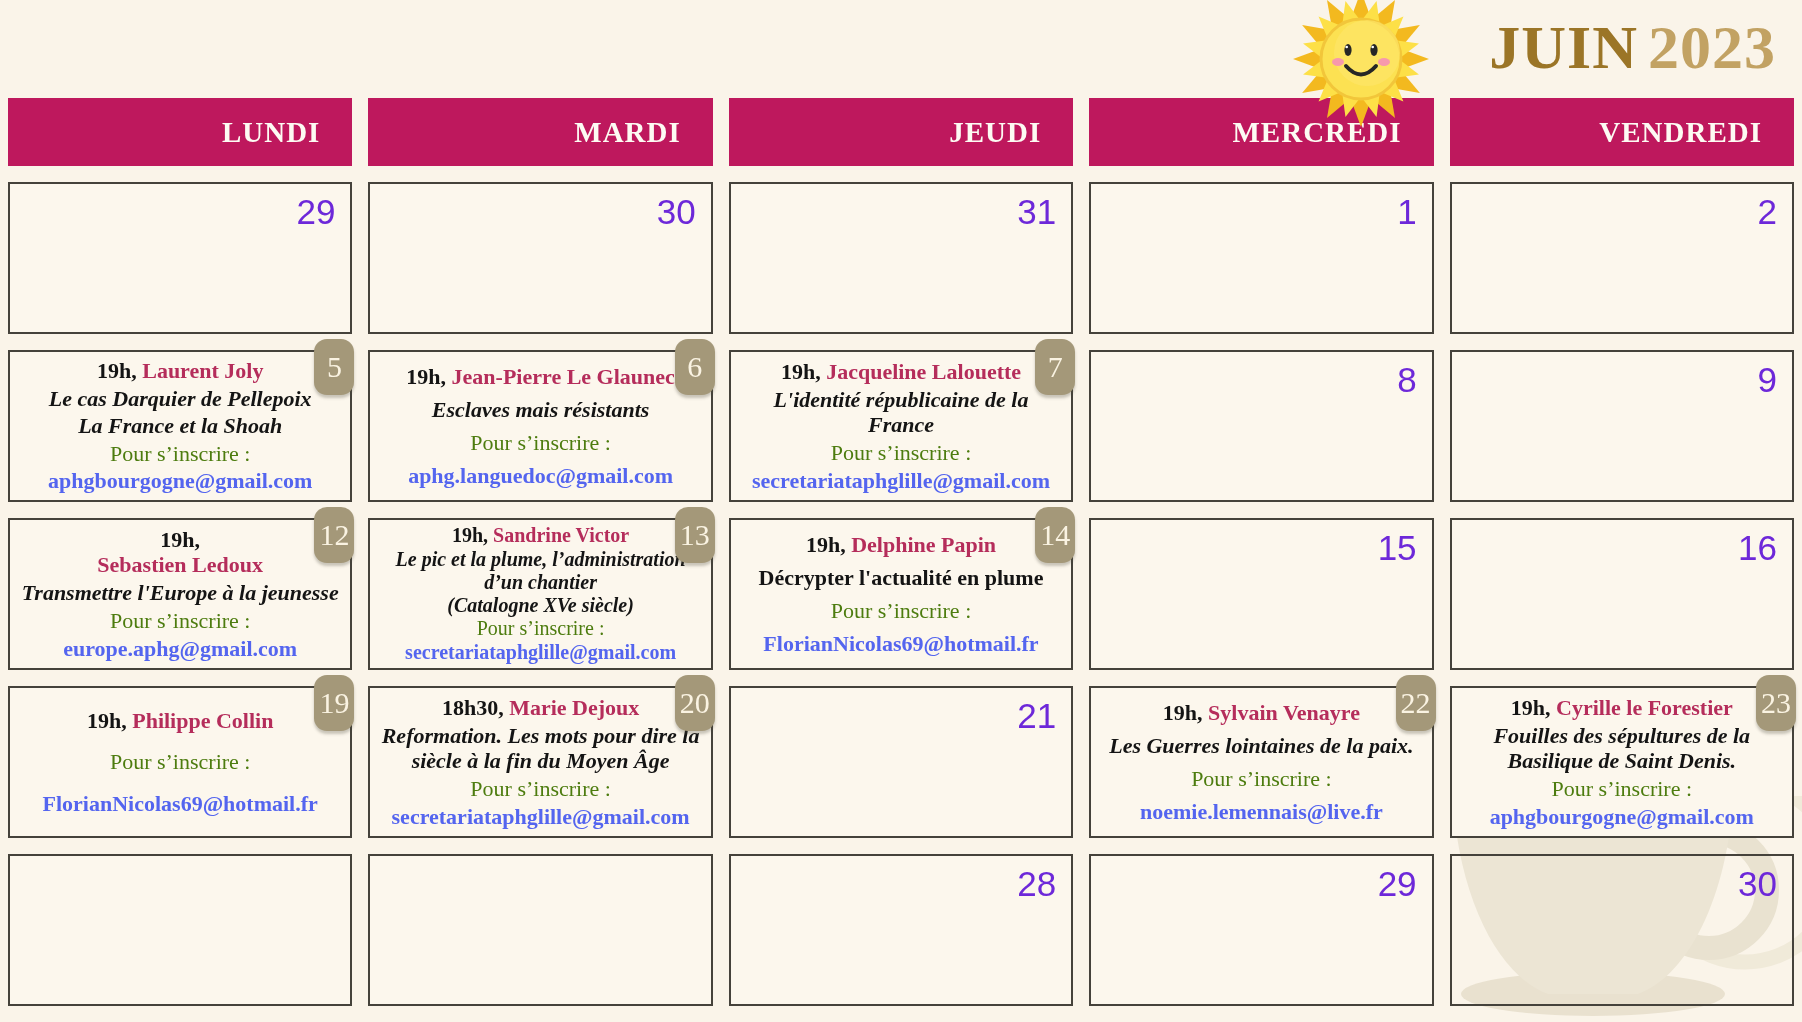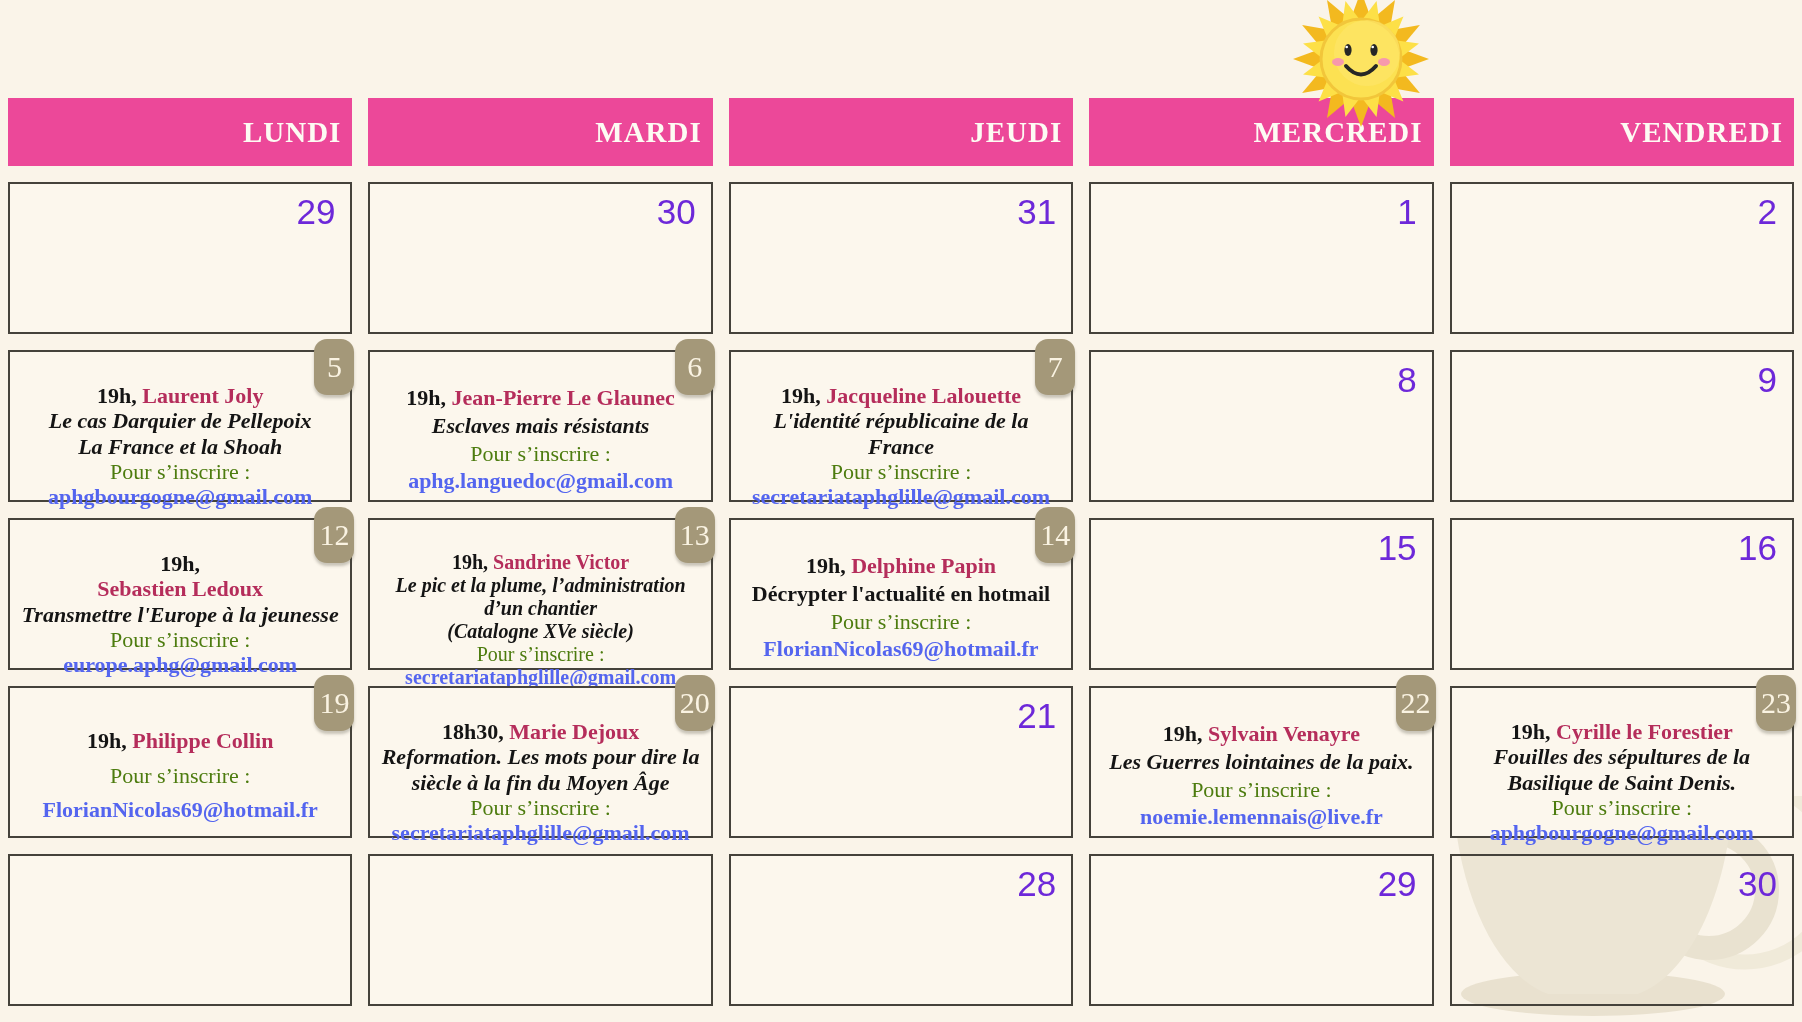--- a/index.html
+++ b/index.html
@@ -16,40 +16,40 @@
   .month-title .year{color:#c2a263;}
   
   .cup{position:absolute;left:1442px;top:796px;width:362px;height:226px;z-index:0;}
   
   .grid{
     position:absolute;left:8px;right:8px;top:98px;z-index:1;
     display:grid;grid-template-columns:repeat(5,1fr);
     grid-template-rows:68px repeat(5,152px);gap:16px;
   }
   .day-header{
-    background:#ec4899;color:#fdfbf3;
+    background:#be185d;color:#fdfbf3;
     display:flex;align-items:center;justify-content:flex-end;
-    padding-right:11px;font-weight:bold;font-size:29px;letter-spacing:1px;
+    padding-right:32px;font-weight:bold;font-size:29px;letter-spacing:1px;
   }
   .cell{position:relative;background:#fcf7ed;border:2px solid #45423b;}
   .cell.see-through{background:transparent;}
   .plain-num{
     position:absolute;top:8px;right:15px;z-index:2;
     font-family:Liberation Sans, sans-serif;font-size:35px;color:#6d28d9;
   }
   .badge{
     position:absolute;top:-13px;right:-4px;width:40px;height:56px;z-index:3;
     border-radius:13px;background:#a49879;color:#faf3e2;font-size:30px;
     display:flex;align-items:center;justify-content:center;
     box-shadow:0 3px 3px rgba(80,75,60,.3);
   }
   .event{
     position:absolute;inset:0;padding:4px 10px;
     display:flex;flex-direction:column;justify-content:space-evenly;align-items:center;
-    text-align:center;font-size:22px;line-height:1.15;color:#141414;margin-top:27px;
+    text-align:center;font-size:22px;line-height:1.15;color:#141414;
   }
   .event.compact{font-size:20px;}
   .line{margin:0;}
   .time{font-weight:bold;color:#141414;}
   .speaker{font-weight:bold;color:#b52d5b;}
   .title{font-weight:bold;color:#141414;}
   .title.it{font-style:italic;}
   .register{color:#4d7c0f;}
   .email{font-weight:bold;color:#5465ef;cursor:pointer;}
 </style>
@@ -100,20 +100,23 @@
     <circle r="40" fill="#fce152" stroke="#f2c63a" stroke-width="3"></circle>
     <circle r="33" cx="6" cy="-6" fill="#fde668" opacity="0.7"></circle>
     <ellipse cx="-13" cy="-9" rx="3.6" ry="6" fill="#262626"></ellipse>
     <ellipse cx="13" cy="-9" rx="3.6" ry="6" fill="#262626"></ellipse>
     <circle cx="-14.3" cy="-12" r="1.3" fill="#ffffff"></circle>
     <circle cx="11.7" cy="-12" r="1.3" fill="#ffffff"></circle>
     <ellipse cx="-23" cy="3" rx="6" ry="4" fill="#f799ac"></ellipse>
     <ellipse cx="23" cy="3" rx="6" ry="4" fill="#f799ac"></ellipse>
     <path d="M-15 7 Q0 24 15 7" stroke="#262626" stroke-width="4" fill="none" stroke-linecap="round"></path>
   </svg>
+  <div class="month-title">
+    <span class="month">JUIN</span><span class="year">2023</span>
+  </div>
 </div>
 
 <div class="grid" id="calendar-grid">
     <div class="day-header">LUNDI</div>
     <div class="day-header">MARDI</div>
     <div class="day-header">JEUDI</div>
     <div class="day-header">MERCREDI</div>
     <div class="day-header">VENDREDI</div>
     <div class="cell">
       <div class="plain-num">29</div>
@@ -180,21 +183,21 @@
         <div class="line title it">Le pic et la plume, l’administration d’un chantier</div>
         <div class="line title it">(Catalogne XVe siècle)</div>
         <div class="line register">Pour s’inscrire :</div>
         <div class="line email">secretariataphglille@gmail.com</div>
       </div>
     </div>
     <div class="cell">
       <div class="badge">14</div>
       <div class="event">
         <div class="line head"><span class="time">19h,</span> <span class="speaker">Delphine Papin</span></div>
-        <div class="line title">Décrypter l'actualité en hotmail</div>
+        <div class="line title">Décrypter l'actualité en plume</div>
         <div class="line register">Pour s’inscrire :</div>
         <div class="line email">FlorianNicolas69@hotmail.fr</div>
       </div>
     </div>
     <div class="cell">
       <div class="plain-num">15</div>
     </div>
     <div class="cell">
       <div class="plain-num">16</div>
     </div>

